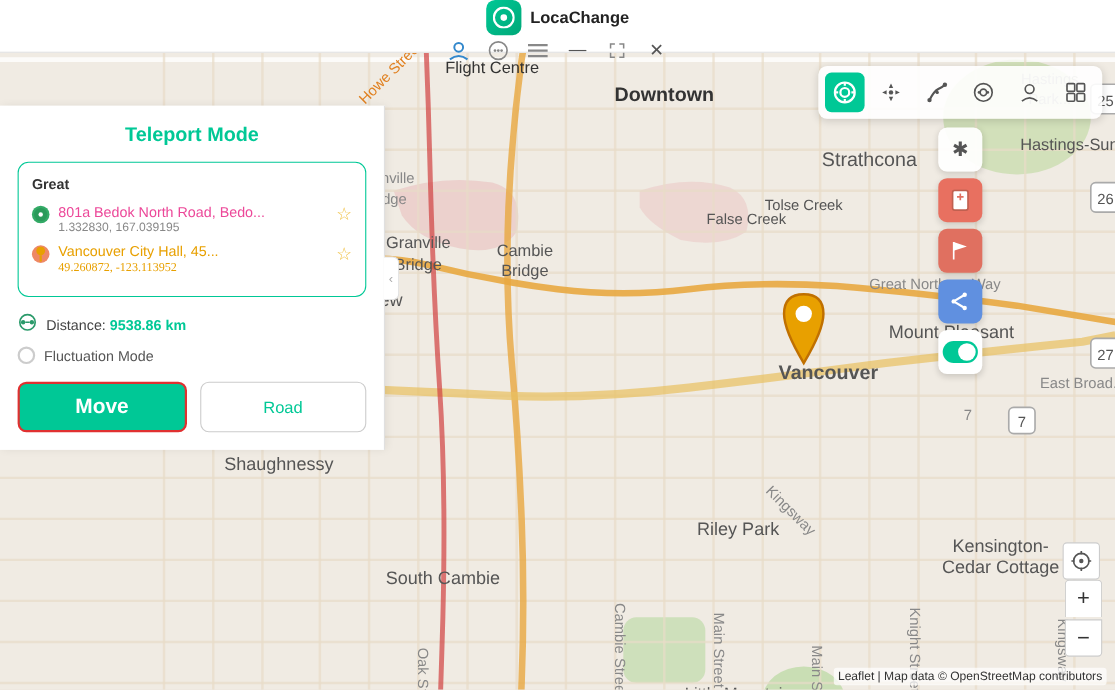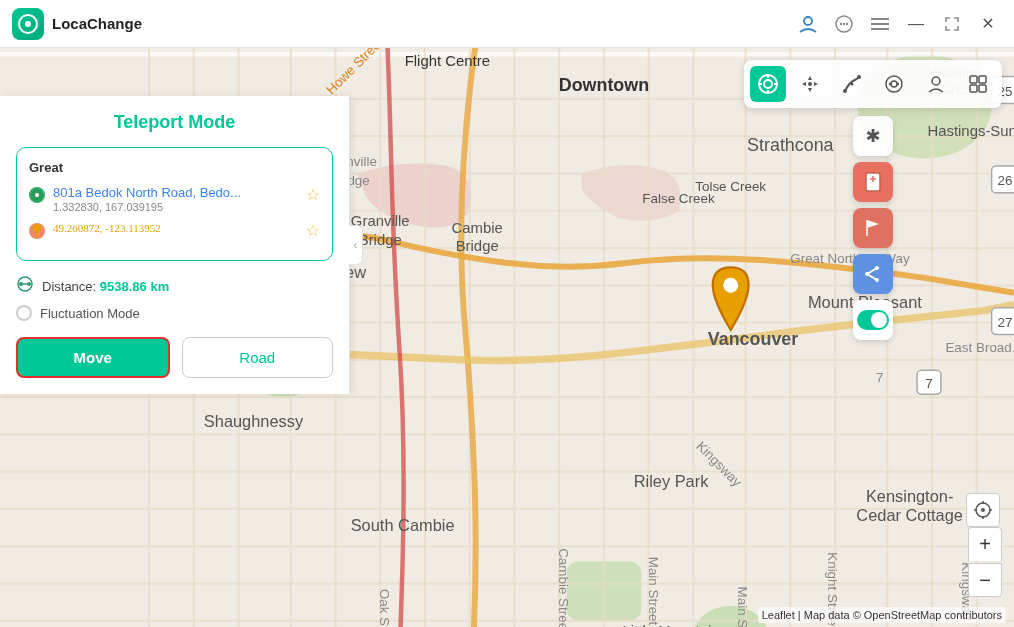--- a/index.html
+++ b/index.html
@@ -2,21 +2,21 @@
 <html><head>
   <meta charset="utf-8">
   <style>
     * { margin: 0; padding: 0; box-sizing: border-box; }
     body { width: 1014px; height: 627px; overflow: hidden; font-family: -apple-system, BlinkMacSystemFont, 'Segoe UI', sans-serif; background: #f0f0f0; }
 
     
     .title-bar {
       display: flex; align-items: center; justify-content: space-between;
       background: #fff; height: 48px; padding: 0 12px;
-      border-bottom: 1px solid #e0e0e0; position: relative; z-index: 100;
+      border-bottom: 1px solid #e0e0e0; position: relative; z-index: 100; flex-direction: column;
     }
     .title-bar-left { display: flex; align-items: center; gap: 8px; }
     .app-logo {
       width: 32px; height: 32px; background: linear-gradient(135deg, #00c896, #00a878);
       border-radius: 8px; display: flex; align-items: center; justify-content: center;
       color: white; font-weight: bold; font-size: 14px;
     }
     .app-title { font-size: 15px; font-weight: 600; color: #222; }
     .title-bar-right { display: flex; align-items: center; gap: 8px; }
     .tb-icon { width: 28px; height: 28px; display: flex; align-items: center; justify-content: center; cursor: pointer; color: #555; font-size: 16px; border-radius: 4px; }
@@ -131,21 +131,21 @@
 
     .route-item { display: flex; align-items: flex-start; gap: 8px; margin-bottom: 8px; }
     .route-dot {
       width: 16px; height: 16px; border-radius: 50%;
       display: flex; align-items: center; justify-content: center;
       flex-shrink: 0; margin-top: 2px; font-size: 9px;
     }
     .route-dot.start { background: #3a6; color: white; }
     .route-dot.end { background: #e86; color: white; font-size: 11px; }
     .route-text { flex: 1; }
-    .route-name { font-size: 13px; color: #3b82f6; font-weight: 500; }
+    .route-name { font-size: 13px; color: #ec4899; font-weight: 500; }
     .route-name.orange { color: #e8a000; }
     .route-coords { font-size: 11px; color: #888; margin-top: 1px; }
     .route-coords.orange { color: #e8a000; font-family: Liberation Serif, serif; }
     .route-star { color: #f0c040; font-size: 16px; cursor: pointer; }
 
     .info-row { display: flex; align-items: center; gap: 8px; margin-bottom: 8px; }
     .info-icon { font-size: 16px; }
     .info-text { font-size: 13px; color: #444; }
     .info-text strong { color: #00c896; }
 
@@ -154,21 +154,21 @@
       width: 16px; height: 16px; border-radius: 50%; border: 2px solid #ccc;
       display: flex; align-items: center; justify-content: center; flex-shrink: 0;
     }
     .fluct-label { font-size: 13px; color: #555; }
 
     .action-row {
       display: flex; gap: 12px; margin-top: 16px;
     }
     .btn-move {
       flex: 1; padding: 10px; background: #00c896; border: 2px solid #e03030;
-      border-radius: 8px; color: white; font-size: 15px; font-weight: 600;
+      border-radius: 8px; color: white; font-size: 19px; font-weight: 600;
       cursor: pointer; text-align: center;
     }
     .btn-clear {
       flex: 1; padding: 10px; background: white; border: 1.5px solid #ccc;
       border-radius: 8px; color: #00c896; font-size: 15px; font-weight: 500;
       cursor: pointer; text-align: center;
     }
 
     
     .map-attribution {
@@ -503,20 +503,21 @@
       </div>
 
       <div class="route-item">
         <div class="route-dot end">
           <svg width="14" height="14" viewBox="0 0 14 14">
             <circle cx="7" cy="4" r="4" fill="#e8a000" stroke="none"></circle>
             <path d="M7 8 L7 14" stroke="#e8a000" stroke-width="2"></path>
           </svg>
         </div>
         <div class="route-text">
+          <div class="route-name orange">Vancouver City Hall, 45...</div>
           <div class="route-coords orange">49.260872, -123.113952</div>
         </div>
         <div class="route-star">☆</div>
       </div>
     </div>
 
     <div class="info-row">
       <span class="info-icon">
         <svg width="18" height="18" viewBox="0 0 18 18">
           <circle cx="9" cy="9" r="7" fill="none" stroke="#2a9a6a" stroke-width="1.5"></circle>

